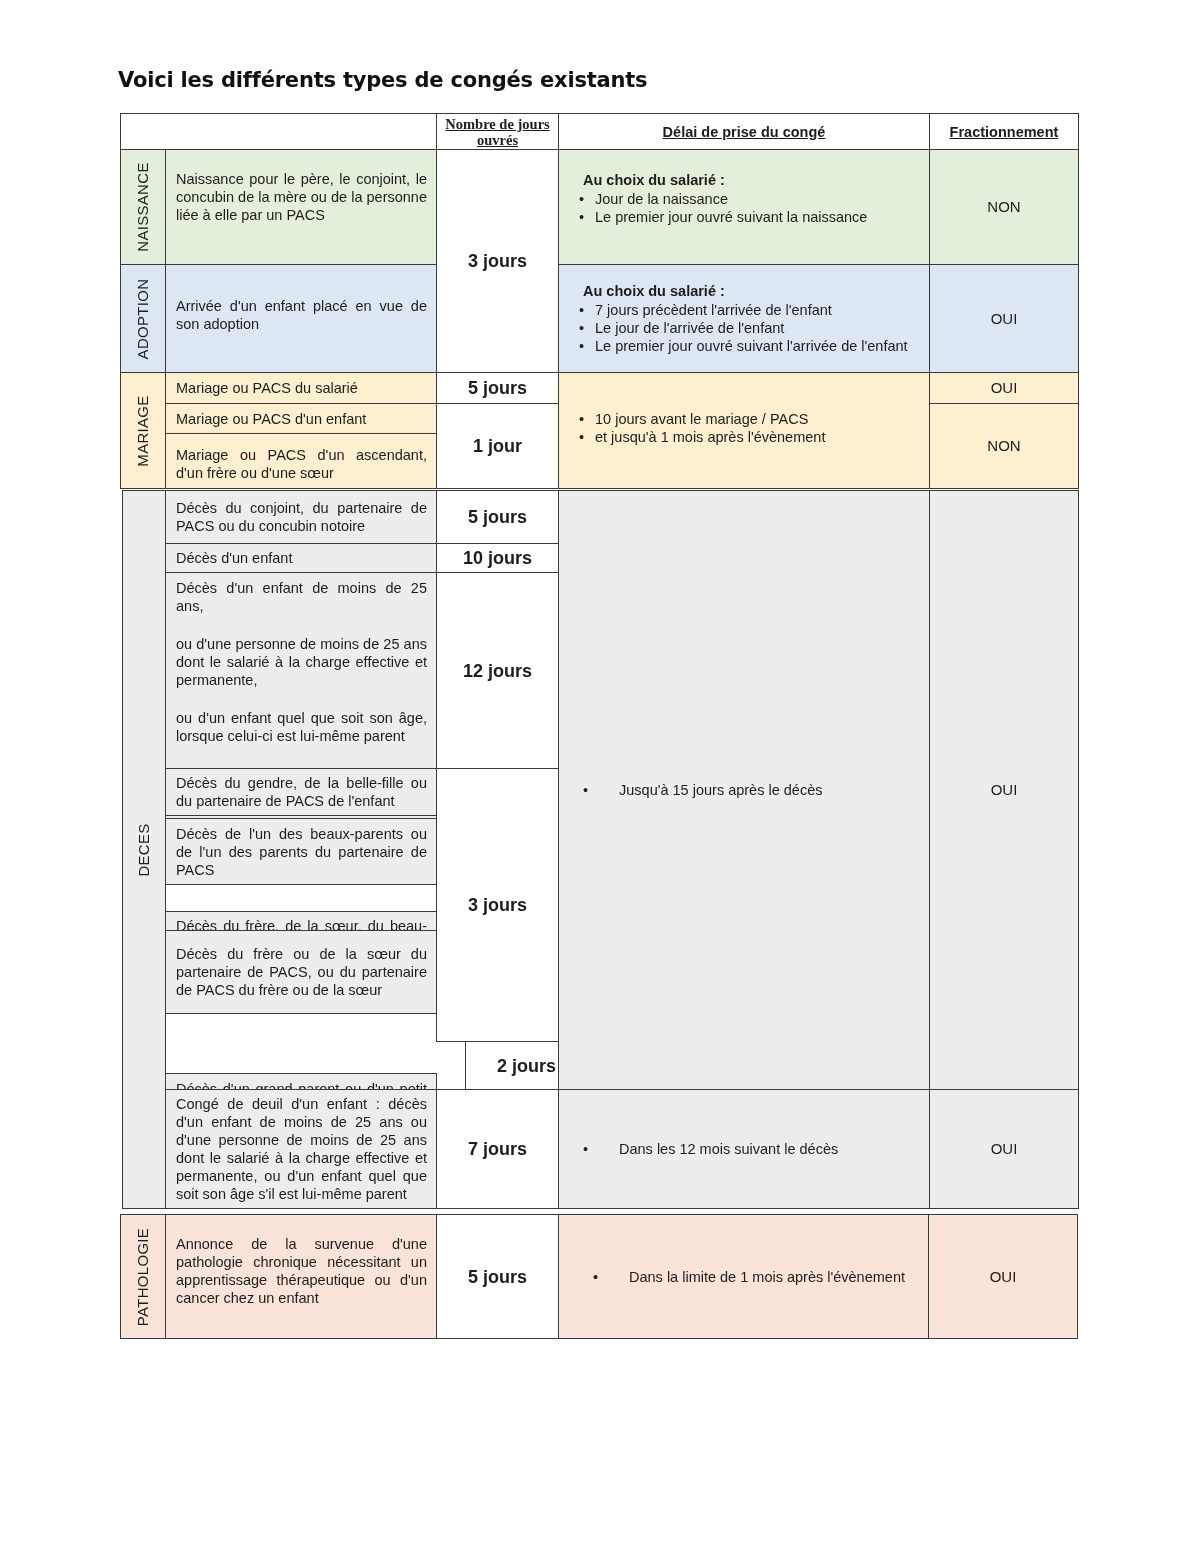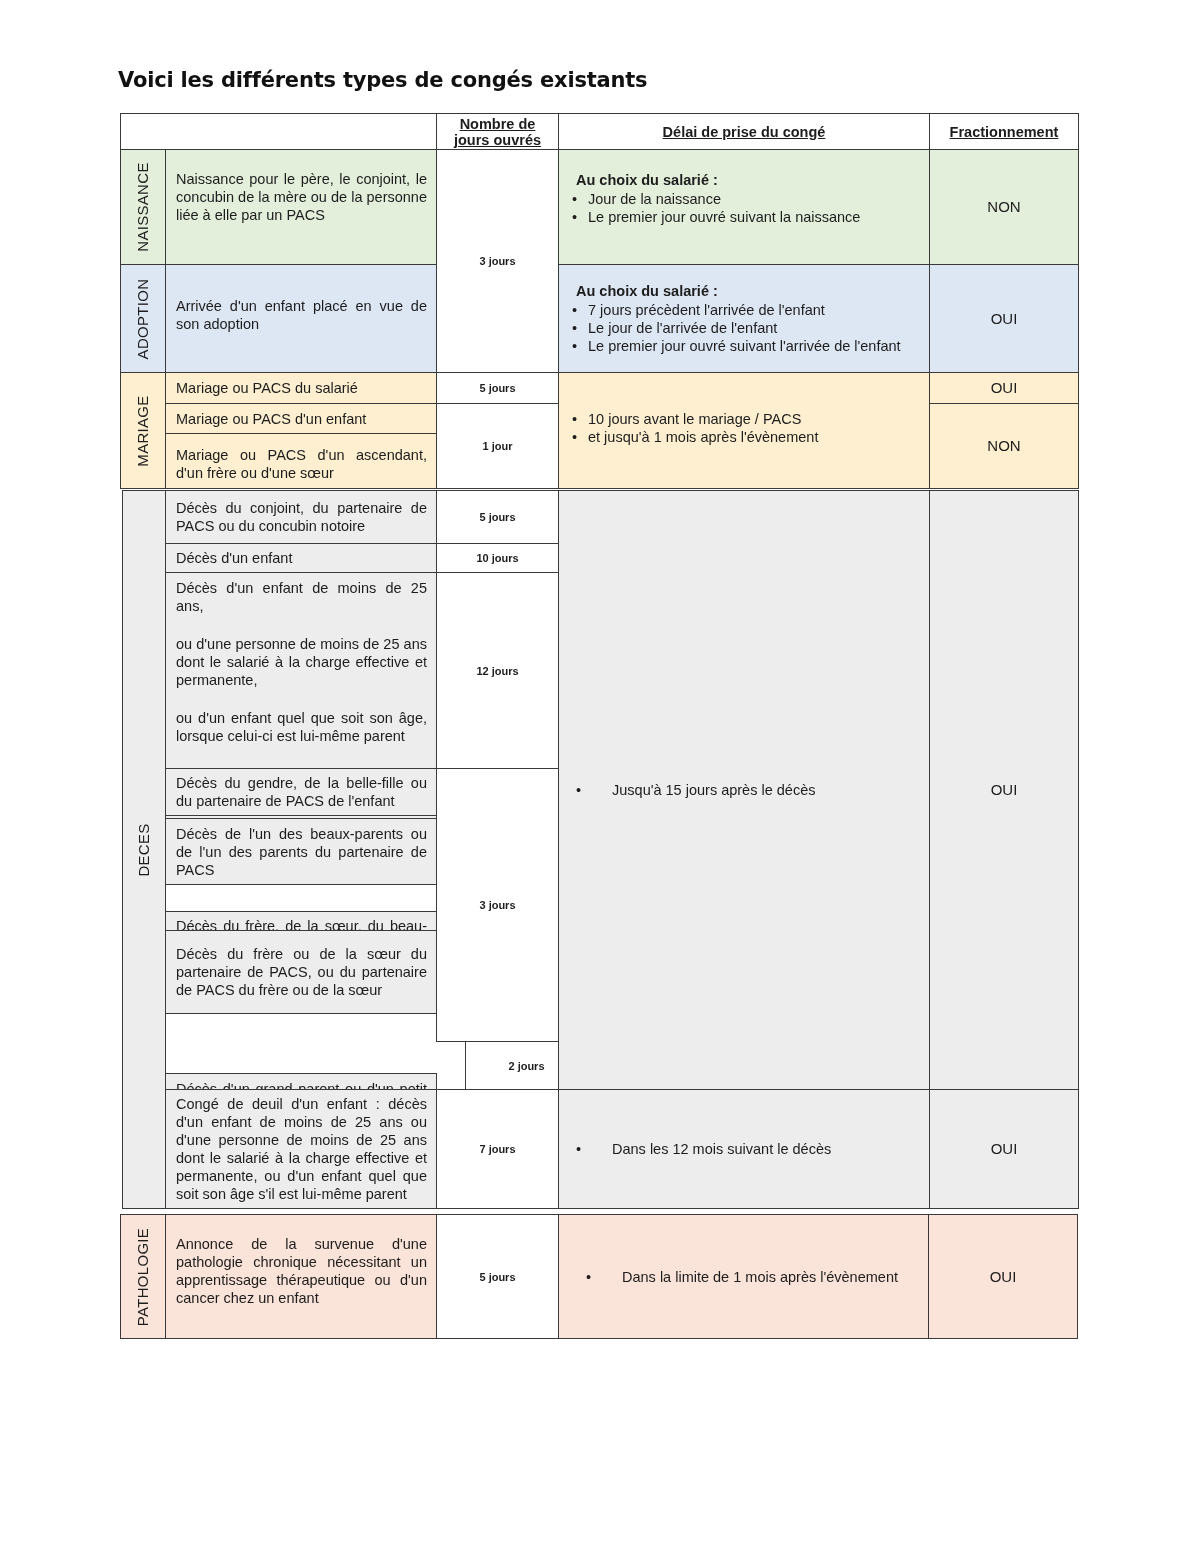--- a/index.html
+++ b/index.html
@@ -10,43 +10,43 @@
   .blue { background:#dde7f4; }
   .yellow { background:#fdefd0; }
   .gray { background:#ededed; }
   .pink { background:#fae3d8; }
   .white { background:#ffffff; }
   .hdr { display:flex; align-items:center; justify-content:center; text-align:center; font-weight:bold; text-decoration:underline; font-size:14.5px; line-height:16px; }
   .vlabel { display:flex; align-items:center; justify-content:center; }
   .vlabel span { display:inline-block; transform:rotate(-90deg); white-space:nowrap; font-size:15px; letter-spacing:0.3px; }
   .desc { display:flex; align-items:center; padding:0 9px 0 10px; text-align:justify; }
   .desc.top { align-items:flex-start; padding-top:6px; }
-  .days { display:flex; align-items:center; justify-content:center; font-weight:bold; font-size:11px; }
+  .days { display:flex; align-items:center; justify-content:center; font-weight:bold; font-size:18px; }
   .frac { display:flex; align-items:center; justify-content:center; font-size:15px; }
-  .delay { display:flex; flex-direction:column; justify-content:center; padding-left:11px; }
+  .delay { display:flex; flex-direction:column; justify-content:center; padding-left:18px; }
   .delay .head { font-weight:bold; padding-left:6px; margin-bottom:1px; }
   .delay ul { margin:0; padding:0; list-style:none; }
   .delay li { position:relative; padding-left:18px; }
   .delay li::before { content:"•"; position:absolute; left:2px; top:0; }
   .delay.wide li { padding-left:42px; }
   .delay.wide li::before { left:6px; }
   .delay.wider li { padding-left:52px; }
   .delay.wider li::before { left:16px; }
   .para { margin:0; }
   .gap { height:20px; }
 </style>
 </head>
 <body>
 
 <div class="title">Voici les différents types de congés existants</div>
 
 <div>
 
   <div class="cell white" style="left:120px;top:113px;width:317px;height:37px;"></div>
-  <div class="cell white hdr" style="left:436px;top:113px;width:123px;height:37px;padding:0 6px;">Nombre de jours ouvrés</div>
+  <div class="cell white hdr" style="left:436px;top:113px;width:123px;height:37px;padding:0 6px;font-family:Liberation Serif, serif;">Nombre de jours ouvrés</div>
   <div class="cell white hdr" style="left:558px;top:113px;width:372px;height:37px;">Délai de prise du congé</div>
   <div class="cell white hdr" style="left:929px;top:113px;width:150px;height:37px;">Fractionnement</div>
 
   <div class="cell green vlabel" style="left:120px;top:149px;width:46px;height:116px;">
       <span>NAISSANCE</span>
     </div>
   <div class="cell green desc" style="left:165px;top:149px;width:272px;height:116px;padding-bottom:20px;">Naissance pour le père, le conjoint, le concubin de la mère ou de la personne liée à elle par un PACS</div>
   <div class="cell white days" style="left:436px;top:149px;width:123px;height:224px;">3 jours</div>
   <div class="cell green delay" style="left:558px;top:149px;width:372px;height:116px;padding-bottom:18px;">
     <div class="head">Au choix du salarié :</div>

